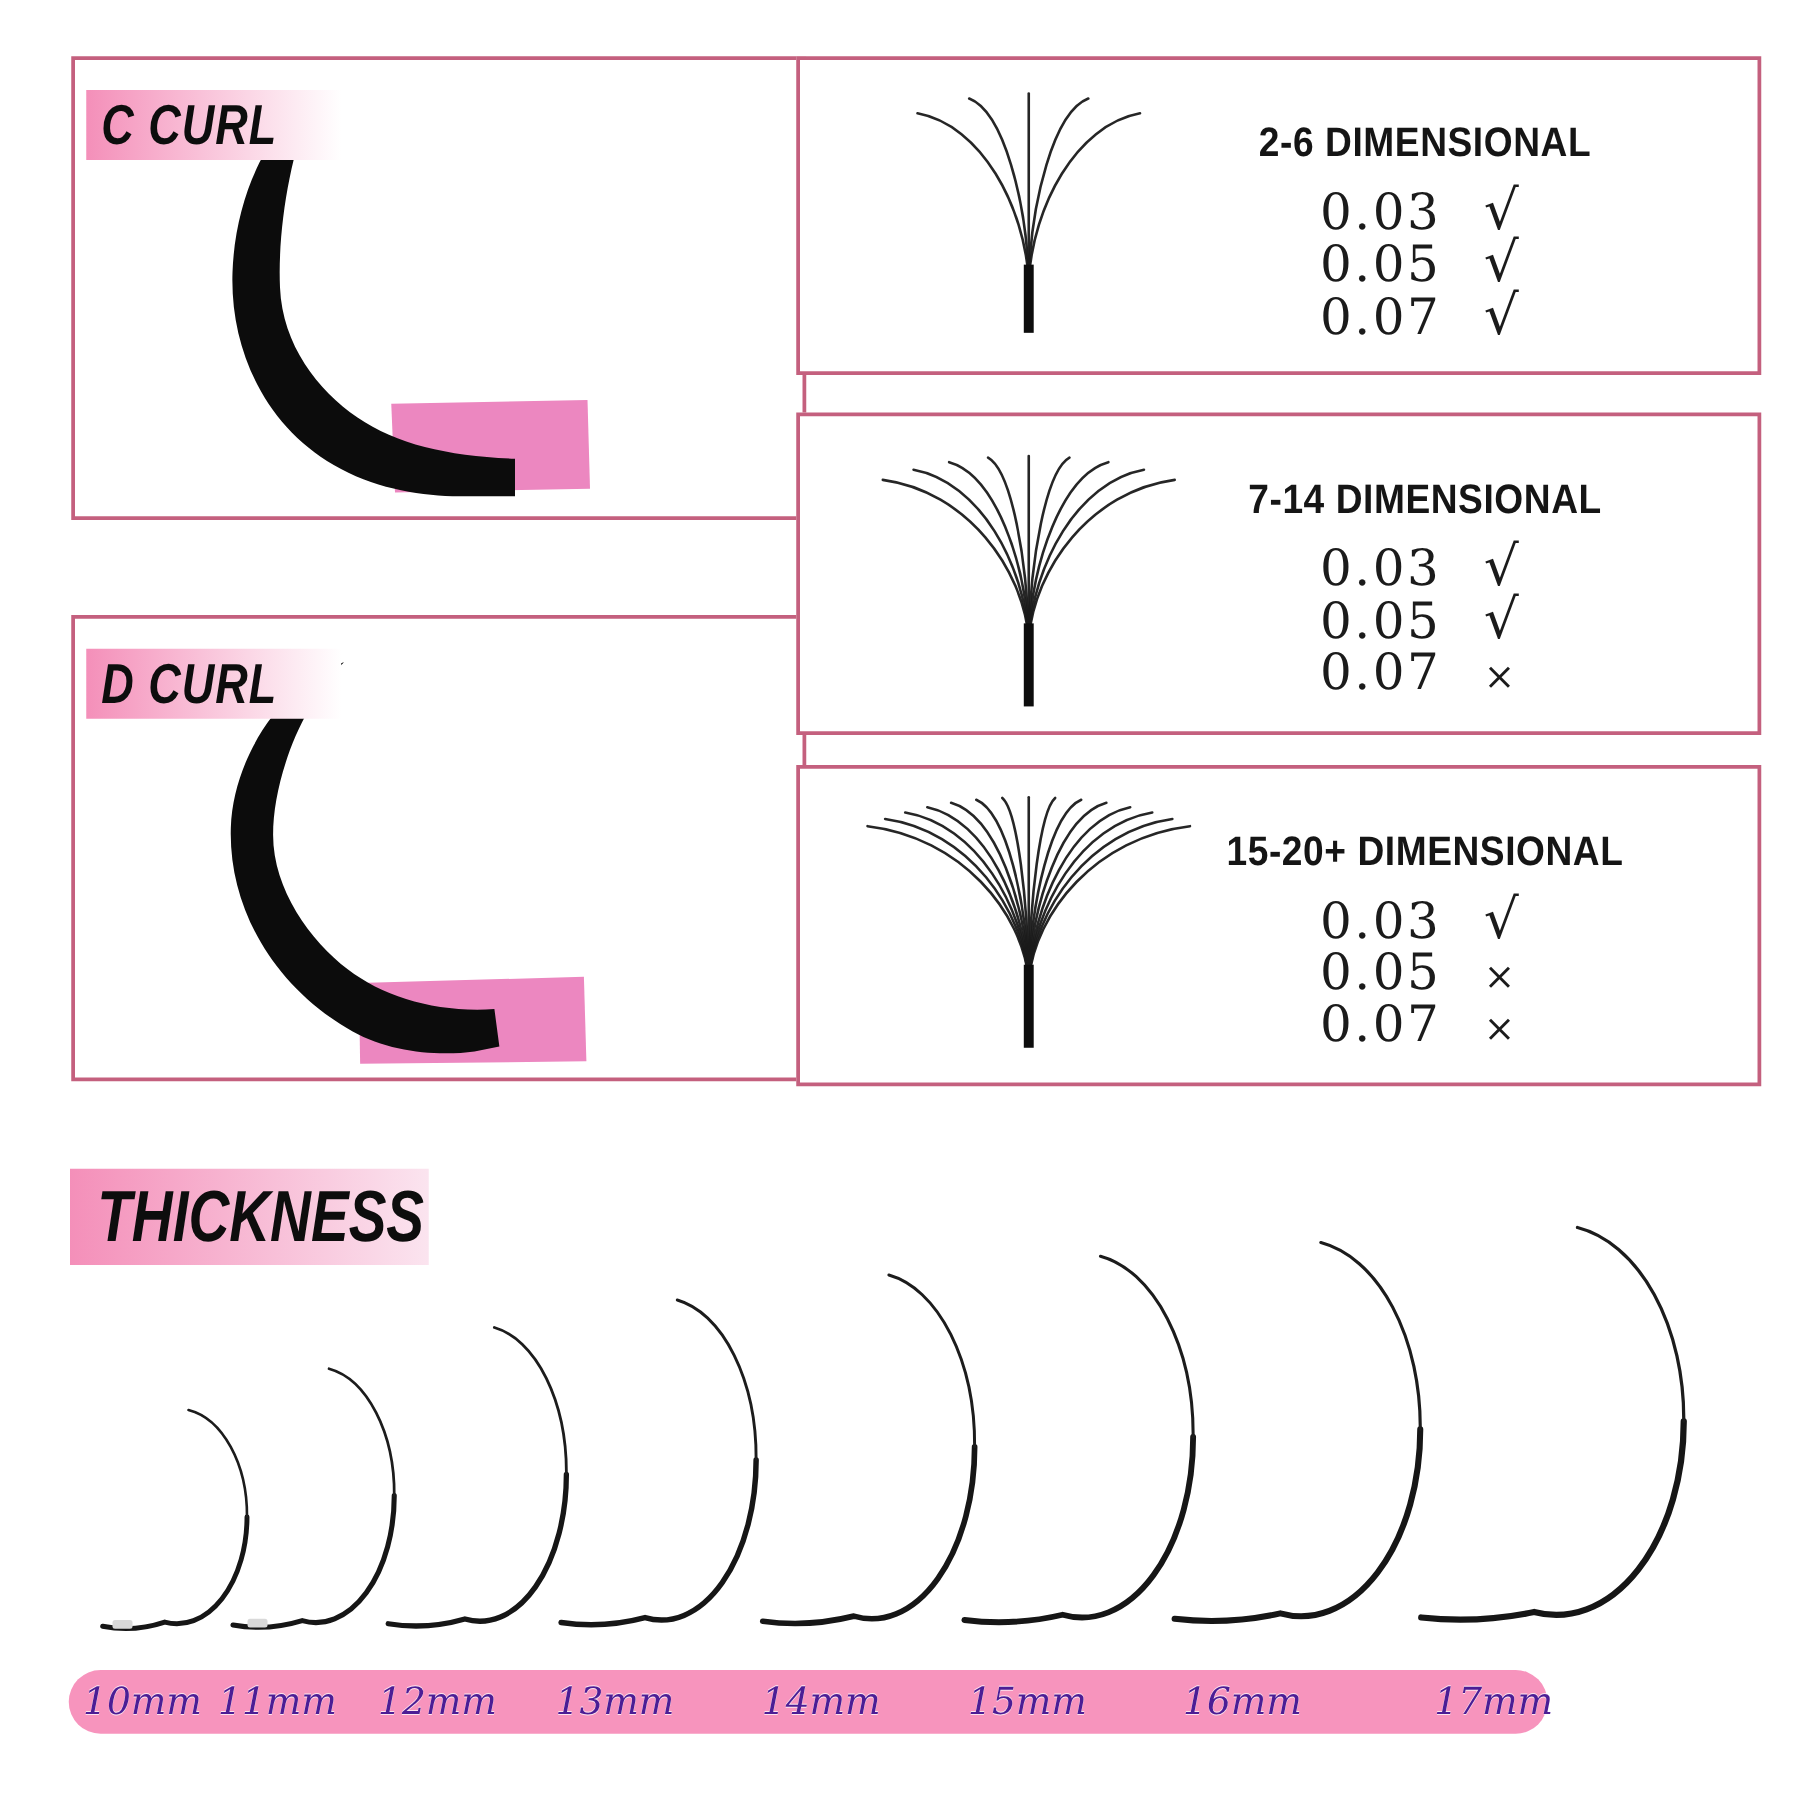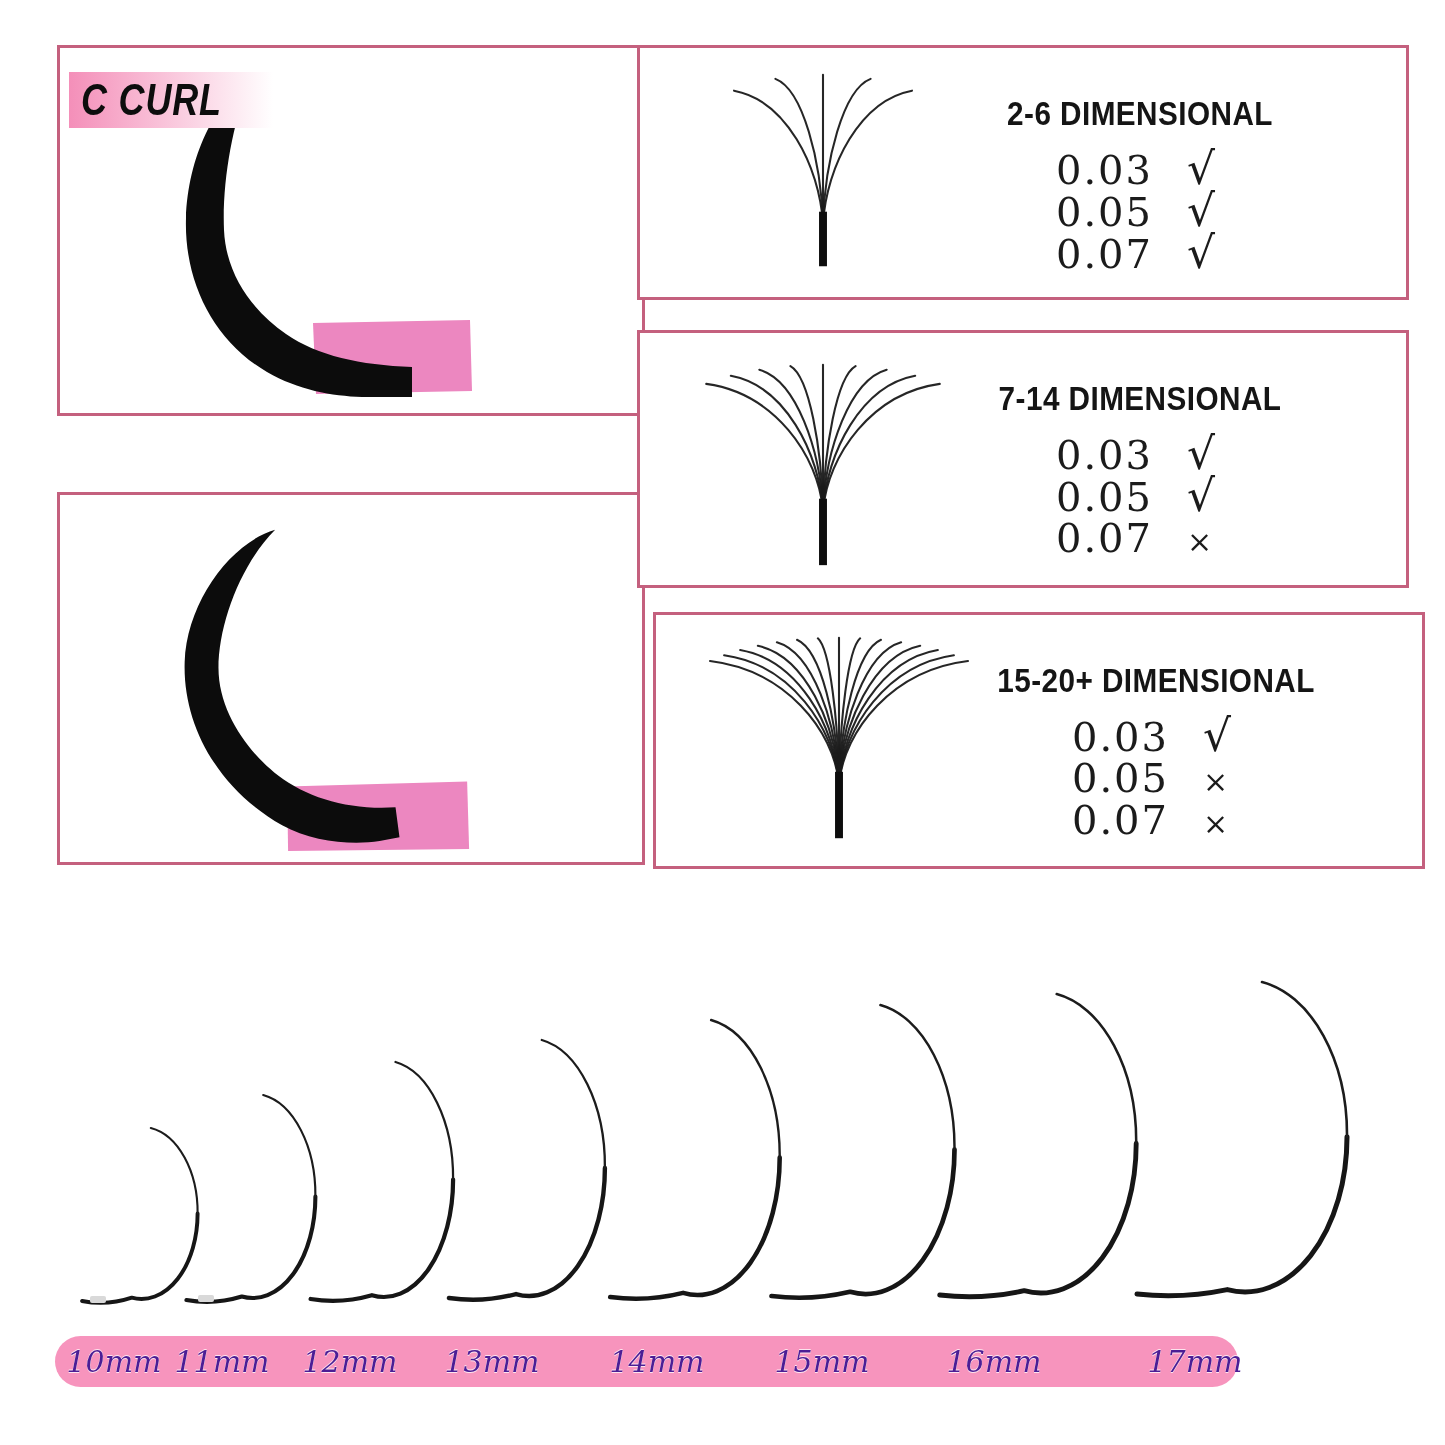--- a/index.html
+++ b/index.html
@@ -23,21 +23,21 @@
   .curl-label{position:absolute;left:9px;top:24px;height:56px;padding:0 16px 0 12px;
               background:linear-gradient(90deg,var(--label-pink) 0%,#ffffff 100%);}
   .curl-label span{display:inline-block;font:italic 900 45px/56px "Liberation Sans",sans-serif;
               transform:scaleX(.8);transform-origin:0 50%;letter-spacing:1px;color:#0d0d0d;white-space:nowrap;}
 
   
   .dim-panel{position:absolute;left:637px;width:772px;border:3px solid var(--accent);
              background:#fff;box-sizing:border-box;}
   .dim-panel.p1{top:45px;height:255px;padding-left:12px;}
   .dim-panel.p2{top:330px;height:258px;}
-  .dim-panel.p3{top:612px;height:257px;margin-left:16px;}
+  .dim-panel.p3{top:612px;height:257px;}
   .fan-svg{position:absolute;left:18px;top:2px;width:330px;height:248px;overflow:visible;}
   .dim-text{position:absolute;left:300px;top:46px;width:400px;text-align:center;}
   .dim-title{margin:0 0 14px 0;font:700 33px/40px "Liberation Sans",sans-serif;
              transform:scaleX(.9);letter-spacing:.5px;color:#151515;white-space:nowrap;}
   .dim-row{display:flex;justify-content:center;align-items:baseline;height:42px;}
   .val{width:130px;text-align:right;font:400 40px/42px "DejaVu Serif","Liberation Serif",serif;
        letter-spacing:2px;color:#1b1b1b;}
   .mark{width:70px;margin-left:34px;text-align:left;
         font:400 44px/42px "DejaVu Serif","Liberation Serif",serif;color:#1b1b1b;}
   .mark.x{font-size:30px;}
@@ -76,20 +76,23 @@
     <div class="curl-label">
       <span>C CURL</span>
     </div>
   </section>
 
   <section class="curl-box d">
     <svg class="curl-photo" viewBox="0 0 494 367">
         <polygon points="227,293 408,288 410,356 228,358" fill="#ec87c0"></polygon>
         <path d="M215,35 C170,48 126,108 124,168 C122,232 158,296 222,332 C252,349 292,352 320,348 L340,344 L336,314 C290,317 248,305 218,282 C188,259 158,218 158,174 C158,130 180,70 215,35 Z" fill="#0c0c0c"></path>
       </svg>
+    <div class="curl-label">
+      <span>D CURL</span>
+    </div>
   </section>
 
   <section class="dim-panel p1">
     <svg class="fan-svg" viewBox="0 0 330 250">
         <path d="M165,175 C161.4,116.6 127.3,50.7 75.3,41.0" fill="none" stroke="#1a1a1a" stroke-width="2.1" stroke-linecap="round" opacity="0.95"></path>
         <path d="M165,175 C163.1,112.1 144.8,39.8 117.0,29.1" fill="none" stroke="#1a1a1a" stroke-width="2.1" stroke-linecap="round" opacity="0.95"></path>
         <path d="M165,175 C165.0,110.6 165.0,36.0 165.0,25.0" fill="none" stroke="#1a1a1a" stroke-width="2.1" stroke-linecap="round" opacity="0.95"></path>
         <path d="M165,175 C166.9,112.1 185.2,39.8 213.0,29.1" fill="none" stroke="#1a1a1a" stroke-width="2.1" stroke-linecap="round" opacity="0.95"></path>
         <path d="M165,175 C168.6,116.6 202.7,50.7 254.7,41.0" fill="none" stroke="#1a1a1a" stroke-width="2.1" stroke-linecap="round" opacity="0.95"></path>
         <line x1="165" y1="163" x2="165" y2="218" stroke="#0d0d0d" stroke-width="8"></line>
@@ -170,20 +173,23 @@
         <span class="val">0.05</span>
         <span class="mark x">×</span>
       </div>
       <div class="dim-row">
         <span class="val">0.07</span>
         <span class="mark x">×</span>
       </div>
     </div>
   </section>
 
+  <div class="thickness-heading">
+    <span>THICKNESS</span>
+  </div>
 
   <svg class="lashes-svg" viewBox="0 0 1445 345">
       <path d="M82.1,326.0 Q106.9,331.0 131.8,322.7 A56.1,85.5 0 0 0 197.6,238.5" fill="none" stroke="#161616" stroke-width="3.92" stroke-linecap="round"></path>
       <path d="M197.6,238.5 A56.1,85.5 0 0 0 150.8,153.0" fill="none" stroke="#1c1c1c" stroke-width="2.10" stroke-linecap="round"></path>
       <rect x="90" y="321" width="16" height="7" rx="2" fill="#d9d9d9"></rect>
       <path d="M186.4,325.0 Q214.1,330.0 241.8,321.5 A62.7,101.5 0 0 0 315.4,221.5" fill="none" stroke="#161616" stroke-width="4.07" stroke-linecap="round"></path>
       <path d="M315.4,221.5 A62.7,101.5 0 0 0 263.2,120.0" fill="none" stroke="#1c1c1c" stroke-width="2.18" stroke-linecap="round"></path>
       <rect x="198" y="320" width="16" height="7" rx="2" fill="#d9d9d9"></rect>
       <path d="M310.6,324.0 Q341.3,329.0 371.9,320.2 A69.2,117.5 0 0 0 453.1,204.5" fill="none" stroke="#161616" stroke-width="4.23" stroke-linecap="round"></path>
       <path d="M453.1,204.5 A69.2,117.5 0 0 0 395.5,87.0" fill="none" stroke="#1c1c1c" stroke-width="2.25" stroke-linecap="round"></path>

